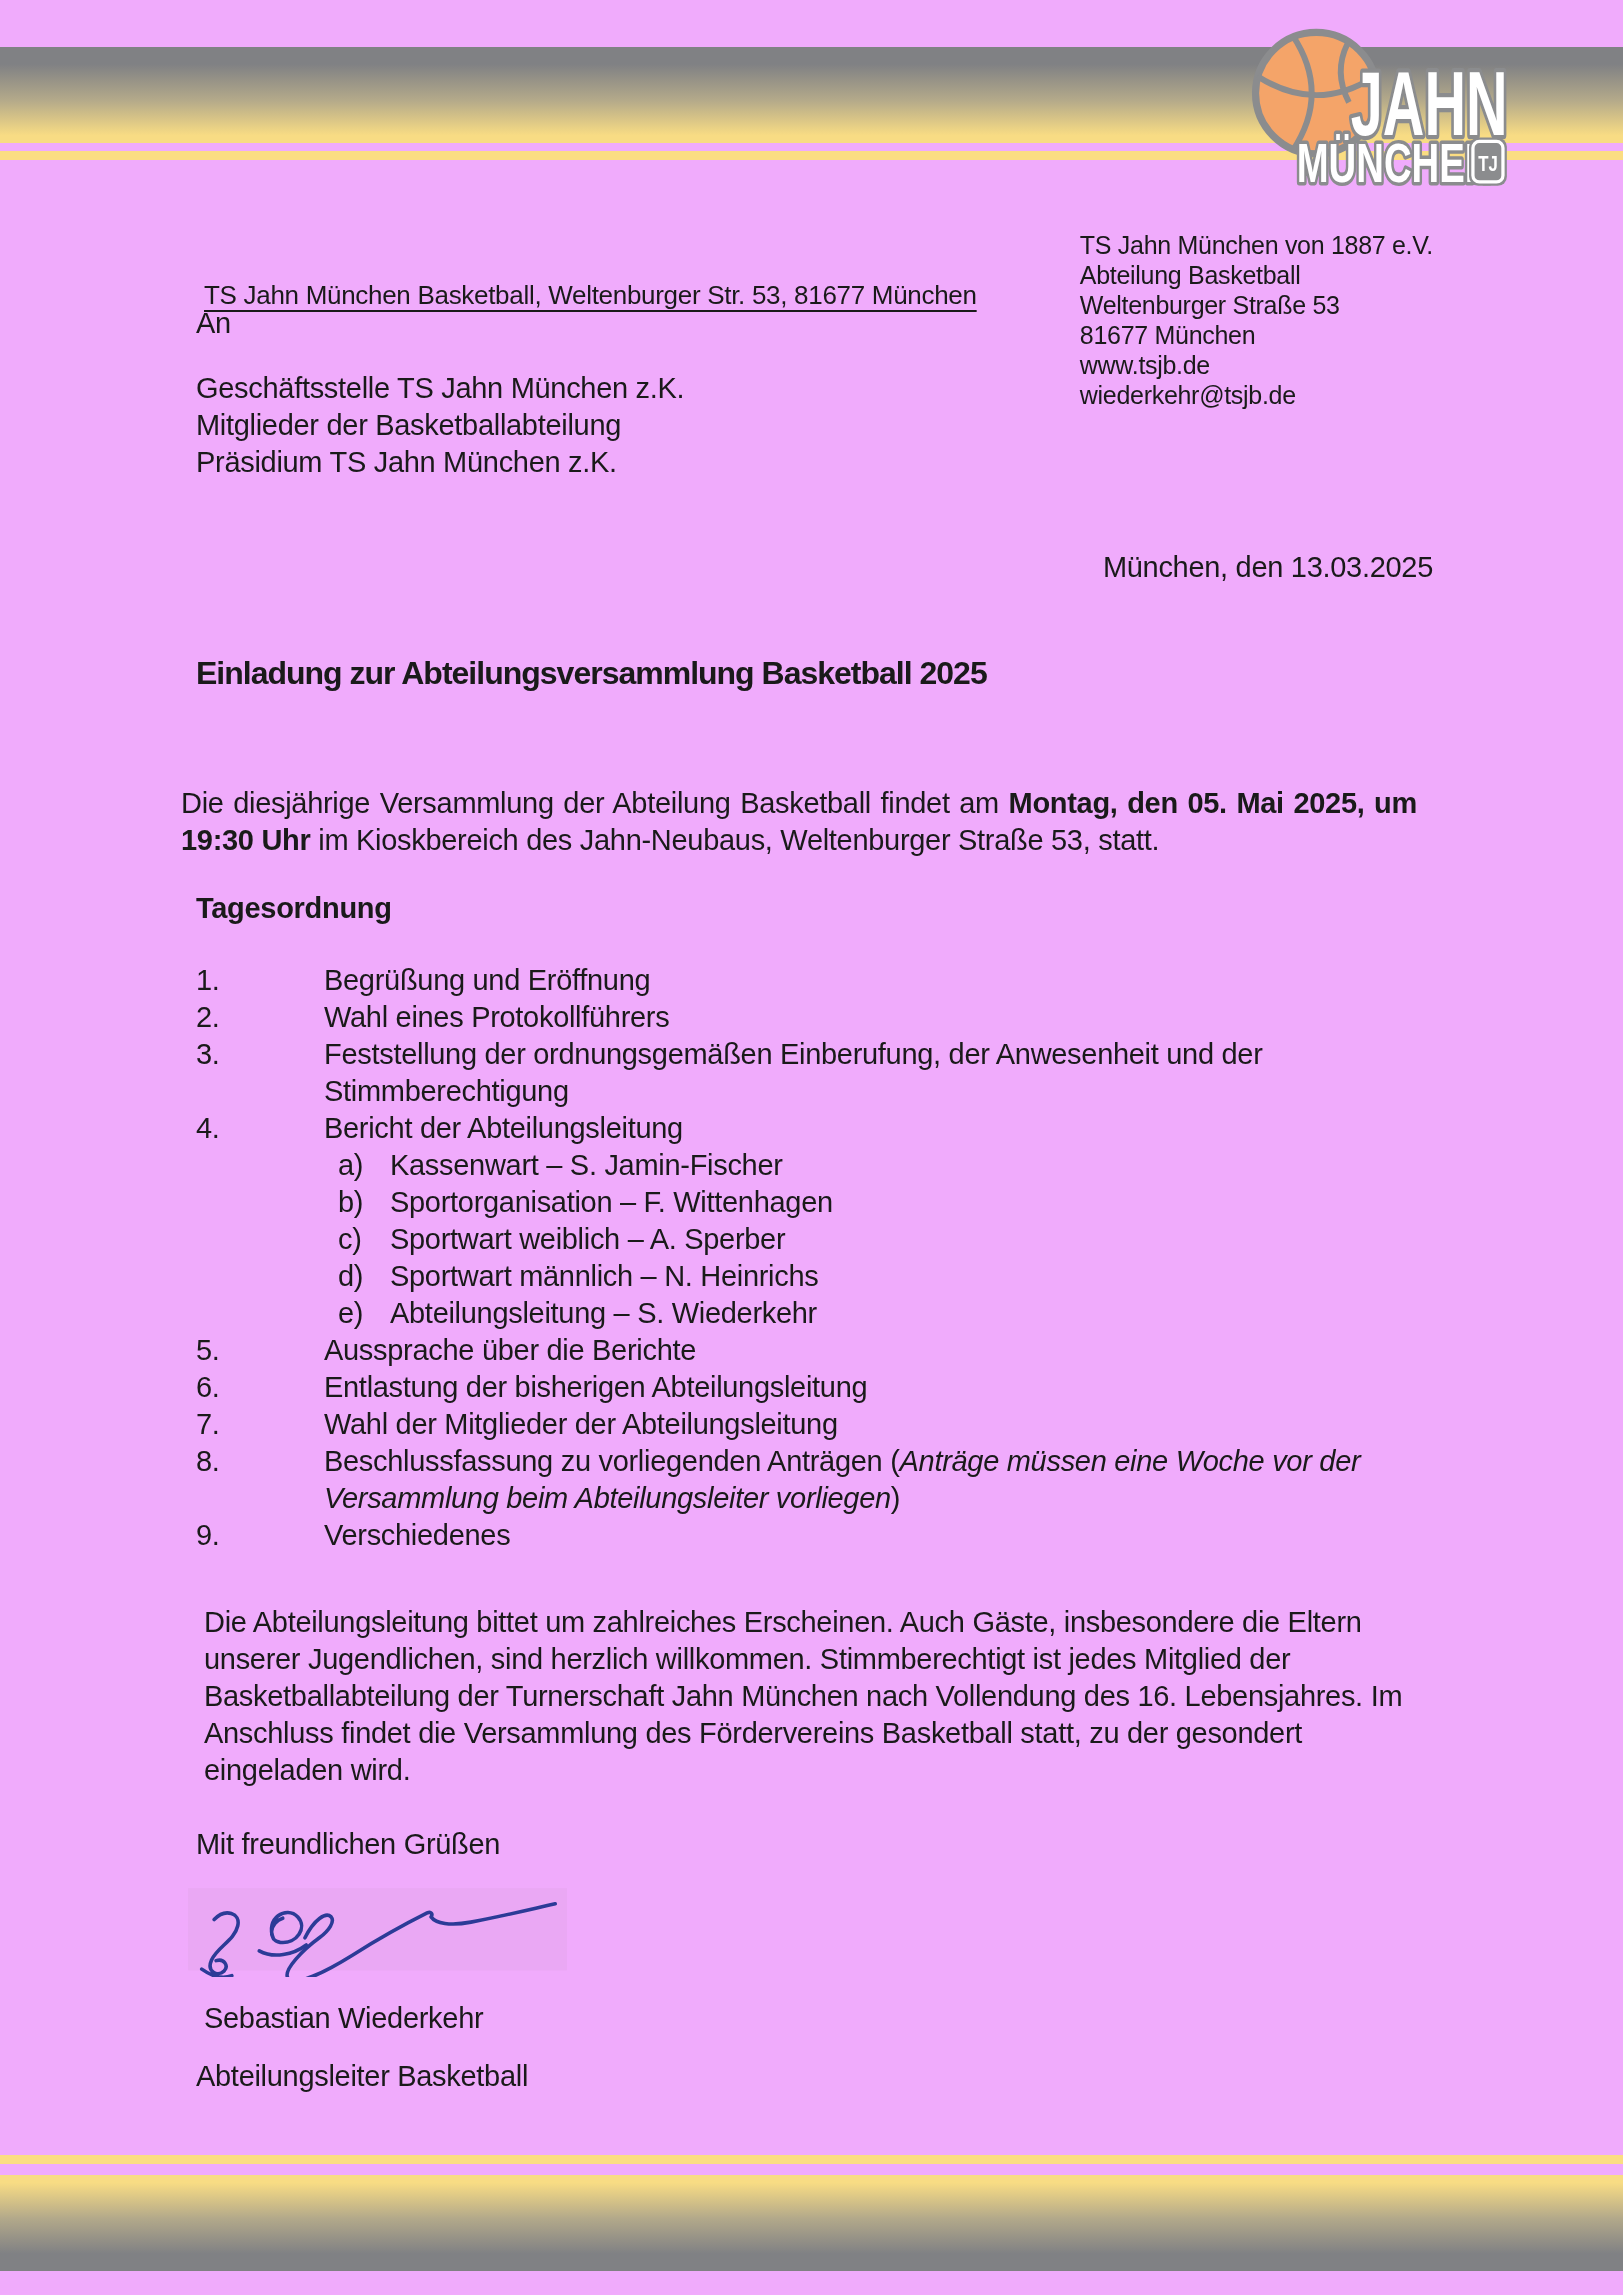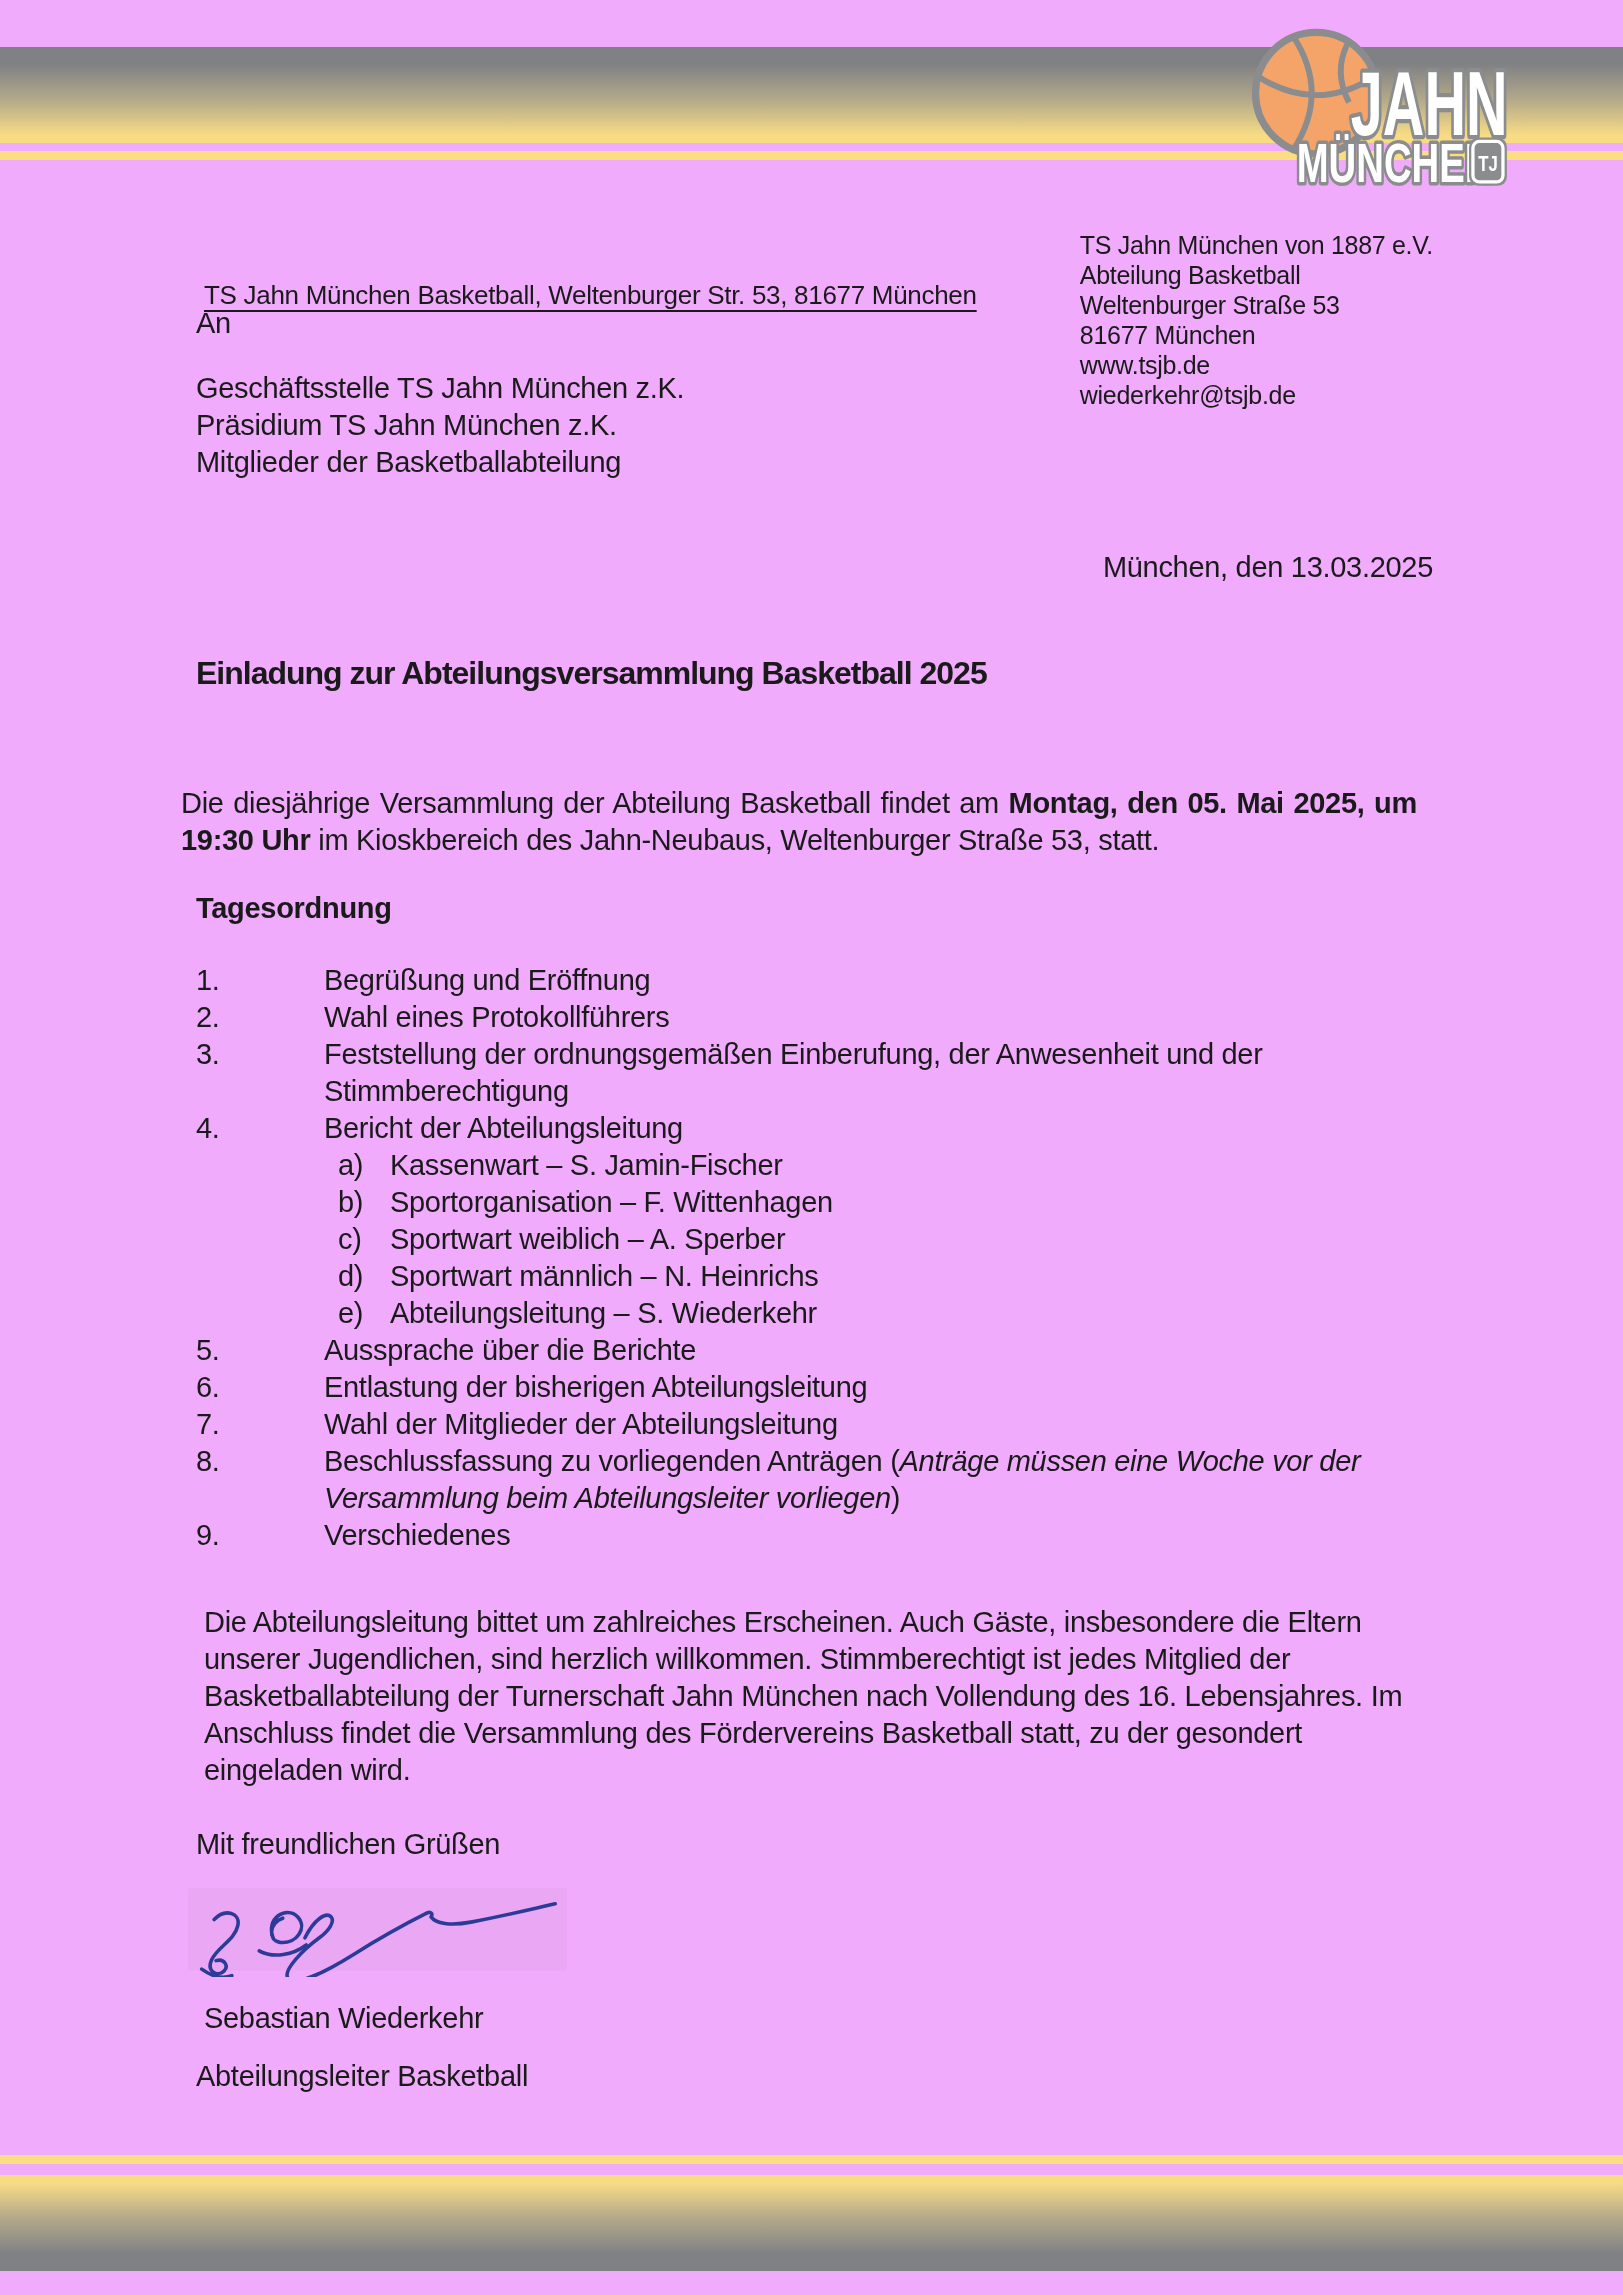--- a/index.html
+++ b/index.html
@@ -102,22 +102,22 @@
       <div>Abteilung Basketball</div>
       <div>Weltenburger Straße 53</div>
       <div>81677 München</div>
       <div>www.tsjb.de</div>
       <div>wiederkehr@tsjb.de</div>
     </div>
 
   <div class="tx an">An</div>
   <div class="tx recipients" id="recipient-lines">
       <div>Geschäftsstelle TS Jahn München z.K.</div>
+      <div>Mitglieder der Basketballabteilung</div>
       <div>Präsidium TS Jahn München z.K.</div>
-      <div>Mitglieder der Basketballabteilung</div>
     </div>
 
   <div class="dateline">München, den 13.03.2025</div>
 
   <div class="title">Einladung zur Abteilungsversammlung Basketball 2025</div>
 
   <p class="intro"><span>Die diesjährige Versammlung der Abteilung Basketball findet am </span><b>Montag, den 05. Mai 2025, um 19:30 Uhr</b><span> im Kioskbereich des Jahn-Neubaus, Weltenburger Straße 53, statt.</span></p>
 
   <div class="tx agenda-heading">Tagesordnung</div>
   <div class="agenda" id="agenda">

